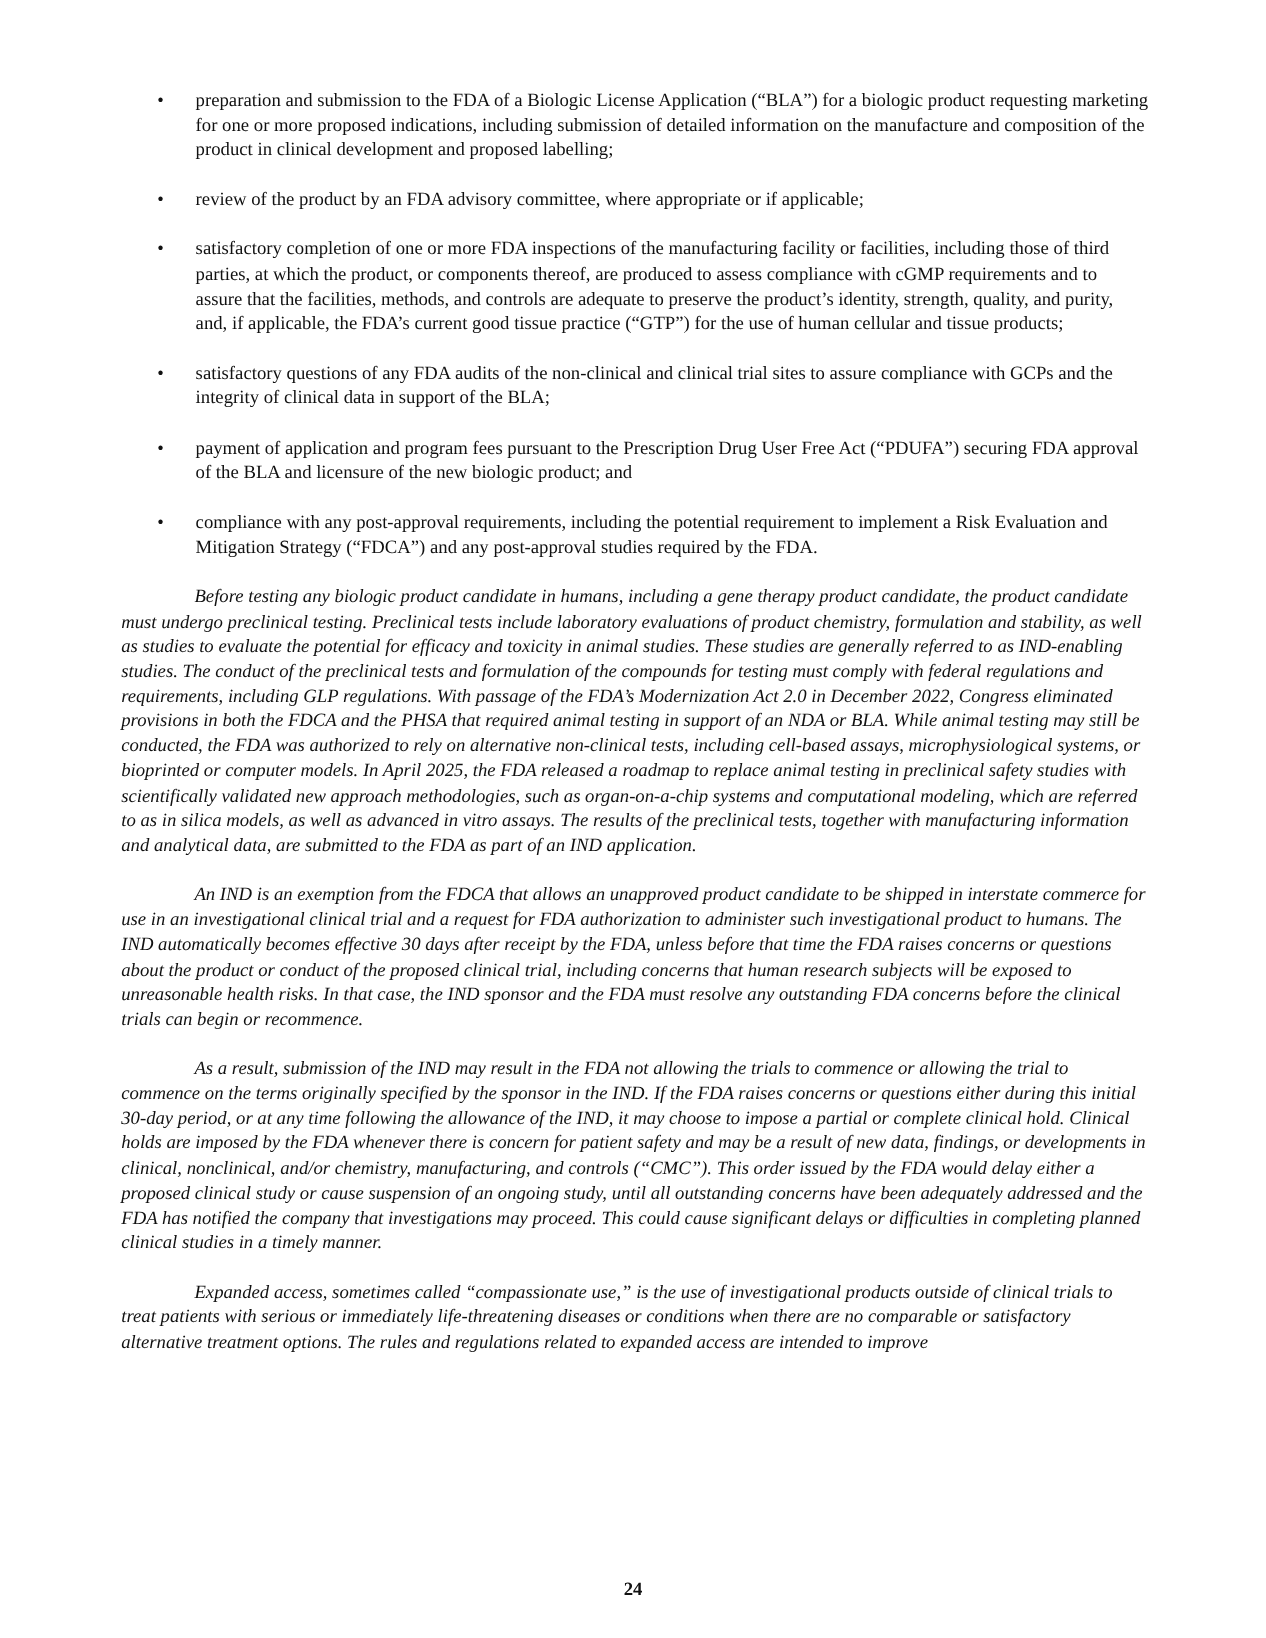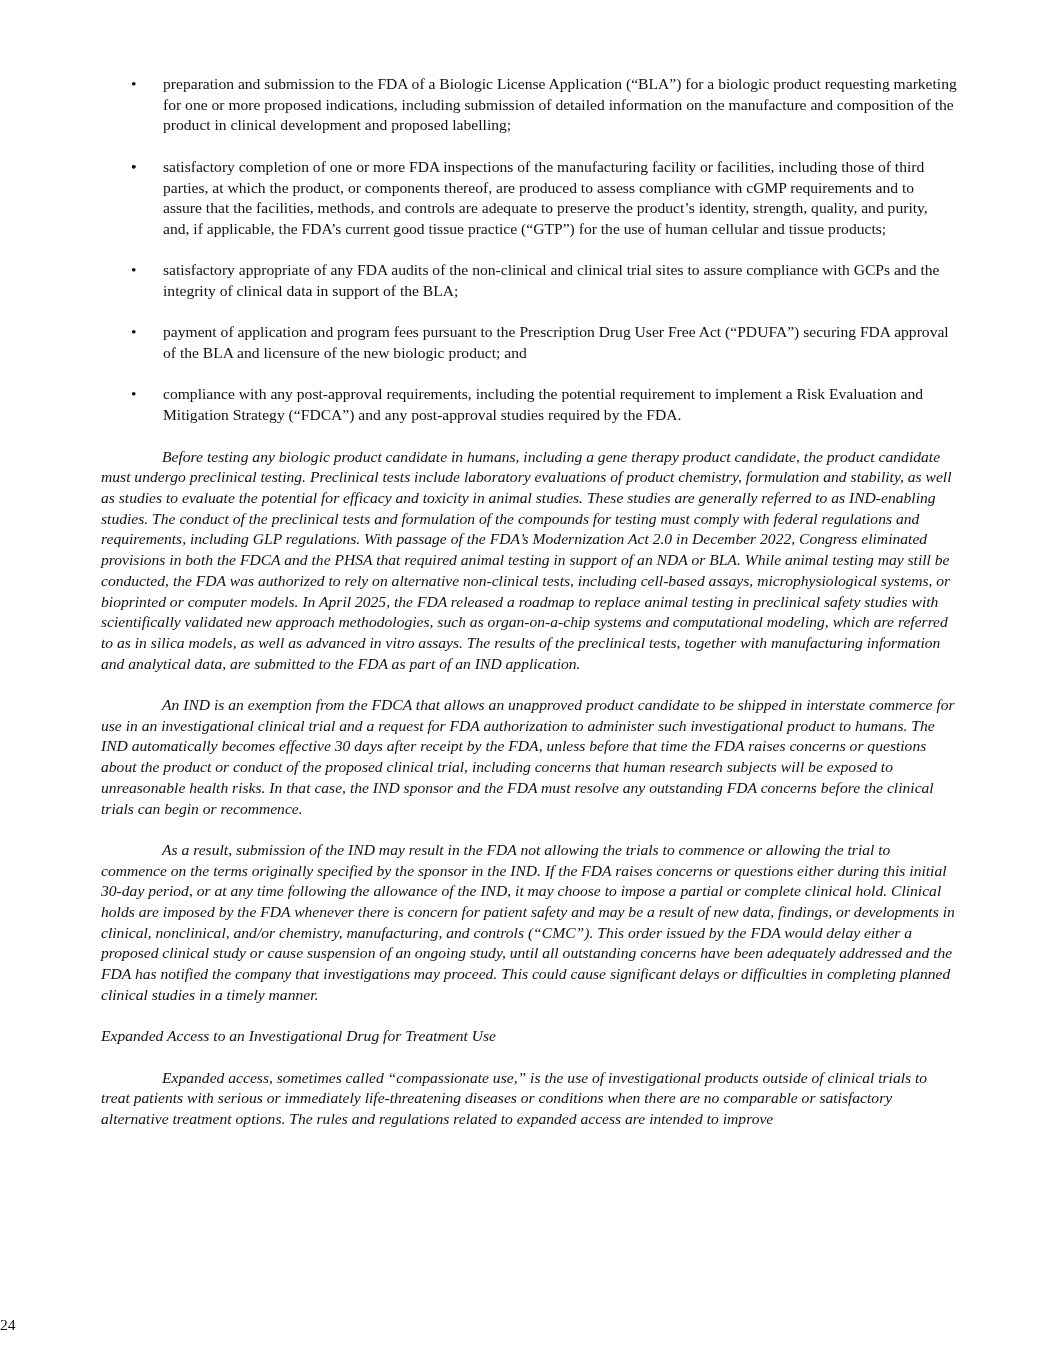--- a/index.html
+++ b/index.html
@@ -4,36 +4,35 @@
 <style>
   html, body { margin: 0; padding: 0; background: #ffffff; }
   body { width: 1055px; height: 1365px; position: relative; overflow: hidden;
          font-family: "Liberation Serif", serif; color: #111111; font-size: 15.6px; line-height: 20.7px; }
   .page { position: absolute; left: 101px; top: 74px; width: 856px; }
   .bullets { list-style: none; margin: 0; padding: 0; }
   .bullet { position: relative; padding-left: 62px; margin: 0 0 20.7px 0; }
   .bullet .dot { position: absolute; left: 30px; top: 0; }
   .heading { font-style: italic; margin: 0 0 20.7px 0; }
   .para { margin: 0 0 20.7px 0; text-indent: 61px; font-style: italic; }
-  .page-number { position: absolute; top: 1315px; left: 0; width: 1055px; text-align: left; }
+  .page-number { position: absolute; top: 1315px; left: 0; width: 1055px; text-align: center; font-weight: bold; }
 </style>
 </head>
 <body>
 
 <div class="page">
   <ul class="bullets">
     <li class="bullet"><span class="dot">•</span><span>preparation and submission to the FDA of a Biologic License Application (“BLA”) for a biologic product requesting marketing for one or more proposed indications, including submission of detailed information on the manufacture and composition of the product in clinical development and proposed labelling;</span></li>
-    <li class="bullet"><span class="dot">•</span></li>
+    <li class="bullet"><span class="dot">•</span><span>review of the product by an FDA advisory committee, where appropriate or if applicable;</span></li>
     <li class="bullet"><span class="dot">•</span><span>satisfactory completion of one or more FDA inspections of the manufacturing facility or facilities, including those of third parties, at which the product, or components thereof, are produced to assess compliance with cGMP requirements and to assure that the facilities, methods, and controls are adequate to preserve the product’s identity, strength, quality, and purity, and, if applicable, the FDA’s current good tissue practice (“GTP”) for the use of human cellular and tissue products;</span></li>
-    <li class="bullet"><span class="dot">•</span><span>satisfactory appropriate of any FDA audits of the non-clinical and clinical trial sites to assure compliance with GCPs and the integrity of clinical data in support of the BLA;</span></li>
+    <li class="bullet"><span class="dot">•</span><span>satisfactory questions of any FDA audits of the non-clinical and clinical trial sites to assure compliance with GCPs and the integrity of clinical data in support of the BLA;</span></li>
     <li class="bullet"><span class="dot">•</span><span>payment of application and program fees pursuant to the Prescription Drug User Free Act (“PDUFA”) securing FDA approval of the BLA and licensure of the new biologic product; and</span></li>
     <li class="bullet"><span class="dot">•</span><span>compliance with any post-approval requirements, including the potential requirement to implement a Risk Evaluation and Mitigation Strategy (“FDCA”) and any post-approval studies required by the FDA.</span></li>
   </ul>
 
   <p class="para">Before testing any biologic product candidate in humans, including a gene therapy product candidate, the product candidate must undergo preclinical testing. Preclinical tests include laboratory evaluations of product chemistry, formulation and stability, as well as studies to evaluate the potential for efficacy and toxicity in animal studies. These studies are generally referred to as IND-enabling studies. The conduct of the preclinical tests and formulation of the compounds for testing must comply with federal regulations and requirements, including GLP regulations. With passage of the FDA’s Modernization Act 2.0 in December 2022, Congress eliminated provisions in both the FDCA and the PHSA that required animal testing in support of an NDA or BLA. While animal testing may still be conducted, the FDA was authorized to rely on alternative non-clinical tests, including cell-based assays, microphysiological systems, or bioprinted or computer models. In April 2025, the FDA released a roadmap to replace animal testing in preclinical safety studies with scientifically validated new approach methodologies, such as organ-on-a-chip systems and computational modeling, which are referred to as in silica models, as well as advanced in vitro assays. The results of the preclinical tests, together with manufacturing information and analytical data, are submitted to the FDA as part of an IND application.</p>
   <p class="para">An IND is an exemption from the FDCA that allows an unapproved product candidate to be shipped in interstate commerce for use in an investigational clinical trial and a request for FDA authorization to administer such investigational product to humans. The IND automatically becomes effective 30 days after receipt by the FDA, unless before that time the FDA raises concerns or questions about the product or conduct of the proposed clinical trial, including concerns that human research subjects will be exposed to unreasonable health risks. In that case, the IND sponsor and the FDA must resolve any outstanding FDA concerns before the clinical trials can begin or recommence.</p>
   <p class="para">As a result, submission of the IND may result in the FDA not allowing the trials to commence or allowing the trial to commence on the terms originally specified by the sponsor in the IND. If the FDA raises concerns or questions either during this initial 30-day period, or at any time following the allowance of the IND, it may choose to impose a partial or complete clinical hold. Clinical holds are imposed by the FDA whenever there is concern for patient safety and may be a result of new data, findings, or developments in clinical, nonclinical, and/or chemistry, manufacturing, and controls (“CMC”). This order issued by the FDA would delay either a proposed clinical study or cause suspension of an ongoing study, until all outstanding concerns have been adequately addressed and the FDA has notified the company that investigations may proceed. This could cause significant delays or difficulties in completing planned clinical studies in a timely manner.</p>
 
-  <p class="heading">Expanded Access to an Investigational Drug for Treatment Use</p>
   <p class="para">Expanded access, sometimes called “compassionate use,” is the use of investigational products outside of clinical trials to treat patients with serious or immediately life-threatening diseases or conditions when there are no comparable or satisfactory alternative treatment options. The rules and regulations related to expanded access are intended to improve</p>
 </div>
 
 <div class="page-number">24</div>
 
 </body></html>

